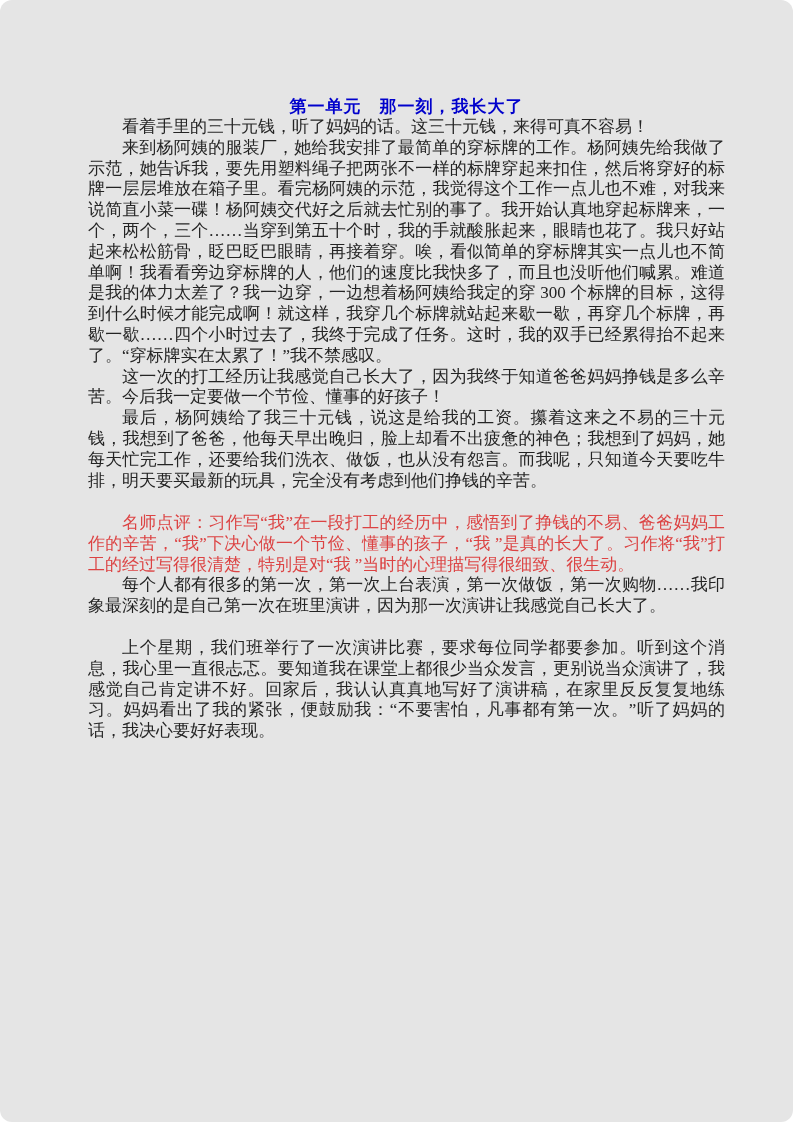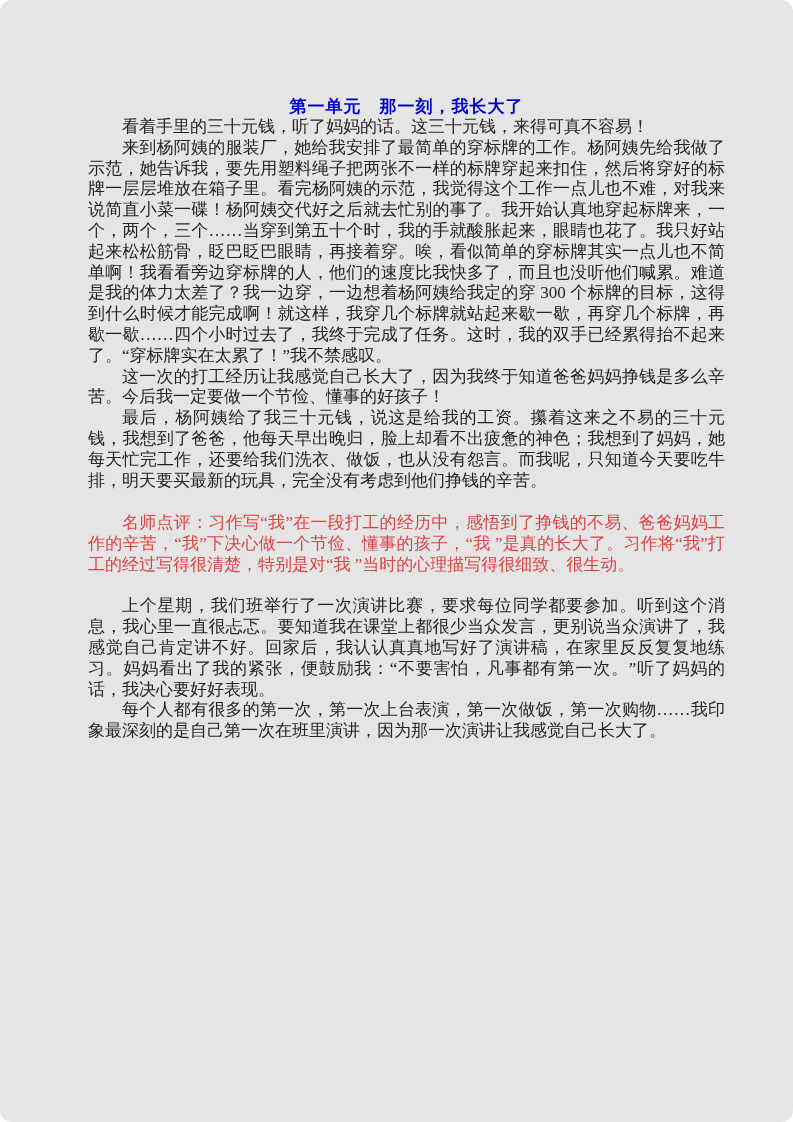--- a/index.html
+++ b/index.html
@@ -73,17 +73,17 @@
 
   <section class="section-1">
     <p class="body-para">看着手里的三十元钱，听了妈妈的话。这三十元钱，来得可真不容易！</p>
     <p class="body-para">来到杨阿姨的服装厂，她给我安排了最简单的穿标牌的工作。杨阿姨先给我做了示范，她告诉我，要先用塑料绳子把两张不一样的标牌穿起来扣住，然后将穿好的标牌一层层堆放在箱子里。看完杨阿姨的示范，我觉得这个工作一点儿也不难，对我来说简直小菜一碟！杨阿姨交代好之后就去忙别的事了。我开始认真地穿起标牌来，一个，两个，三个……当穿到第五十个时，我的手就酸胀起来，眼睛也花了。我只好站起来松松筋骨，眨巴眨巴眼睛，再接着穿。唉，看似简单的穿标牌其实一点儿也不简单啊！我看看旁边穿标牌的人，他们的速度比我快多了，而且也没听他们喊累。难道是我的体力太差了？我一边穿，一边想着杨阿姨给我定的穿 300 个标牌的目标，这得到什么时候才能完成啊！就这样，我穿几个标牌就站起来歇一歇，再穿几个标牌，再歇一歇……四个小时过去了，我终于完成了任务。这时，我的双手已经累得抬不起来了。“穿标牌实在太累了！”我不禁感叹。</p>
     <p class="body-para">这一次的打工经历让我感觉自己长大了，因为我终于知道爸爸妈妈挣钱是多么辛苦。今后我一定要做一个节俭、懂事的好孩子！</p>
     <p class="body-para">最后，杨阿姨给了我三十元钱，说这是给我的工资。攥着这来之不易的三十元钱，我想到了爸爸，他每天早出晚归，脸上却看不出疲惫的神色；我想到了妈妈，她每天忙完工作，还要给我们洗衣、做饭，也从没有怨言。而我呢，只知道今天要吃牛排，明天要买最新的玩具，完全没有考虑到他们挣钱的辛苦。</p>
     <p class="comment-para">名师点评：习作写“我”在一段打工的经历中，感悟到了挣钱的不易、爸爸妈妈工作的辛苦，“我”下决心做一个节俭、懂事的孩子，“我 ”是真的长大了。习作将“我”打工的经过写得很清楚，特别是对“我 ”当时的心理描写得很细致、很生动。</p>
   </section>
 
   <section class="section-2">
+    <p class="body-para">每个人都有很多的第一次，第一次上台表演，第一次做饭，第一次购物……我印象最深刻的是自己第一次在班里演讲，因为那一次演讲让我感觉自己长大了。</p>
     <p class="body-para spaced-para">上个星期，我们班举行了一次演讲比赛，要求每位同学都要参加。听到这个消息，我心里一直很忐忑。要知道我在课堂上都很少当众发言，更别说当众演讲了，我感觉自己肯定讲不好。回家后，我认认真真地写好了演讲稿，在家里反反复复地练习。妈妈看出了我的紧张，便鼓励我：“不要害怕，凡事都有第一次。”听了妈妈的话，我决心要好好表现。</p>
-    <p class="body-para">每个人都有很多的第一次，第一次上台表演，第一次做饭，第一次购物……我印象最深刻的是自己第一次在班里演讲，因为那一次演讲让我感觉自己长大了。</p>
   </section>
 
 </div>
 
 </body></html>

